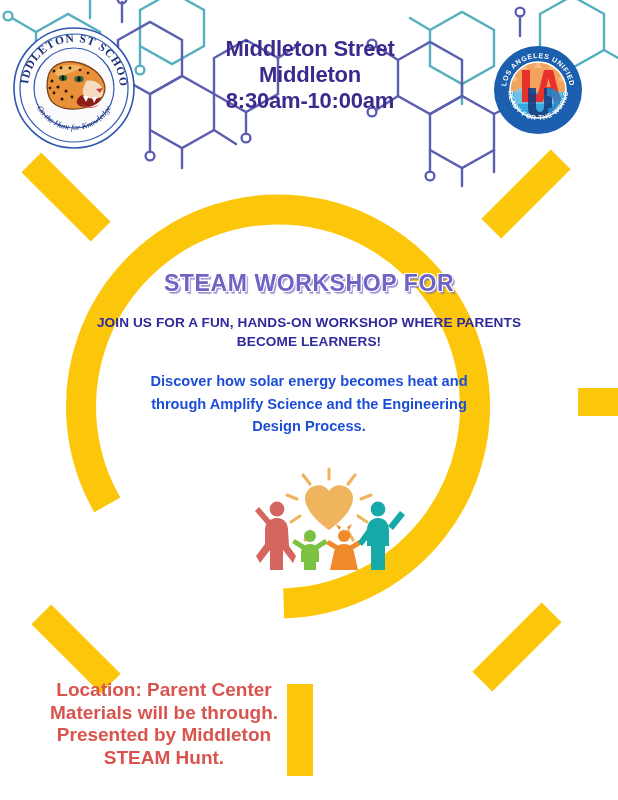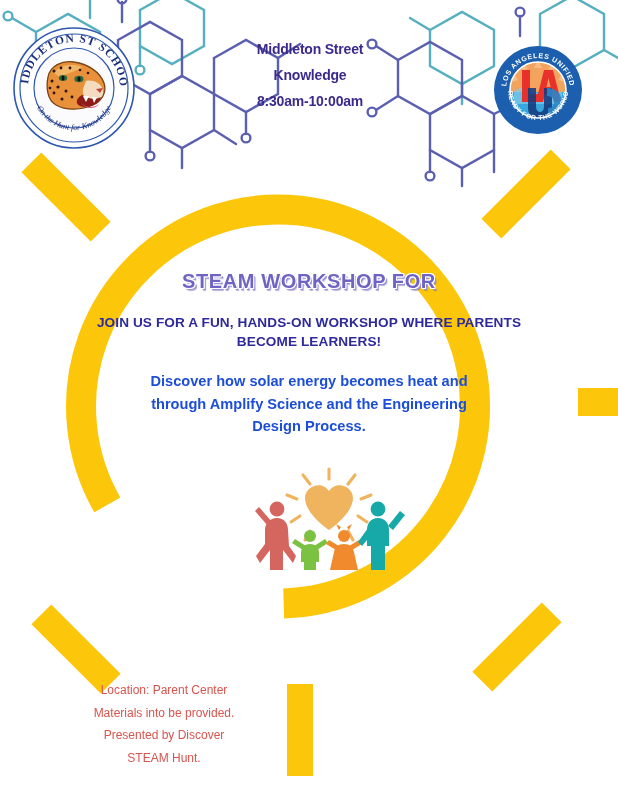--- a/index.html
+++ b/index.html
@@ -25,29 +25,29 @@
   #school-logo{left:12px;top:26px;width:124px;height:124px;}
   #lausd-logo{left:492px;top:44px;width:92px;height:92px;}
 
   
   .txt{position:absolute;z-index:6;text-align:center;}
 
   #header-block{
     left:150px; top:36px; width:320px;
     color:#3b2a8c;
     font-weight:bold;
-    font-size:14px;
+    font-size:22px;
     line-height:26px;
     letter-spacing:-0.2px;
   }
   #header-block .line{display:block;white-space:nowrap;}
 
   #main-title{
     left:104px; top:252px; width:410px;
-    font-size:20px;
+    font-size:23px;
     line-height:33px;
     font-weight:bold;
     letter-spacing:0.6px;
     color:#6f63c4;
     text-transform:uppercase;
     text-shadow:
        1px 0 0 #ffffff, -1px 0 0 #ffffff, 0 1px 0 #ffffff, 0 -1px 0 #ffffff,
        1px 1px 0 #ffffff, -1px -1px 0 #ffffff, 1px -1px 0 #ffffff, -1px 1px 0 #ffffff,
        2px 2px 0 #9b90de, 2.5px 2.5px 1px rgba(90,80,170,.45);
   }
@@ -67,23 +67,23 @@
     left:104px; top:370px; width:410px;
     font-size:14.6px;
     line-height:22.5px;
     font-weight:bold;
     color:#1d4ed8;
   }
   #body-text .line{display:block;}
 
   #footer-text{
     left:36px; top:679px; width:256px;
-    font-size:12px;
+    font-size:19px;
     line-height:22.5px;
-    font-weight:normal;
+    font-weight:bold;
     color:#d9544d;
   }
   #footer-text .line{display:block;}
 </style>
 </head>
 <body>
 
 <div id="flyer">
 
   <svg class="layer" id="deco-svg" viewBox="0 0 618 800">
@@ -277,39 +277,39 @@
     <text font-family="'Liberation Sans', sans-serif" font-size="7" font-weight="bold" fill="#ffffff" letter-spacing="0.7">
       <textPath href="#laTop" startOffset="50%" text-anchor="middle">LOS ANGELES UNIFIED</textPath>
     </text>
     <text font-family="'Liberation Sans', sans-serif" font-size="6.6" font-weight="bold" fill="#ffffff" letter-spacing="0.6">
       <textPath href="#laBottom" startOffset="50%" text-anchor="middle">READY FOR THE WORLD</textPath>
     </text>
   </svg>
 
   <div class="txt" id="header-block">
     <span class="line">Middleton Street</span>
-    <span class="line">Knowledge</span>
+    <span class="line">Middleton</span>
     <span class="line">8:30am-10:00am</span>
   </div>
 
   <h1 class="txt" id="main-title">
     <span class="line">STEAM WORKSHOP FOR</span>
   </h1>
 
   <div class="txt" id="subtitle">
     <span class="line">JOIN US FOR A FUN, HANDS-ON WORKSHOP WHERE PARENTS</span>
     <span class="line">BECOME LEARNERS!</span>
   </div>
 
   <div class="txt" id="body-text">
     <span class="line">Discover how solar energy becomes heat and</span>
     <span class="line">through Amplify Science and the Engineering</span>
     <span class="line">Design Process.</span>
   </div>
 
   <div class="txt" id="footer-text">
     <span class="line">Location: Parent Center</span>
-    <span class="line">Materials into be provided.</span>
-    <span class="line">Presented by Discover</span>
+    <span class="line">Materials will be through.</span>
+    <span class="line">Presented by Middleton</span>
     <span class="line">STEAM Hunt.</span>
   </div>
 
 </div>
 
 </body></html>

